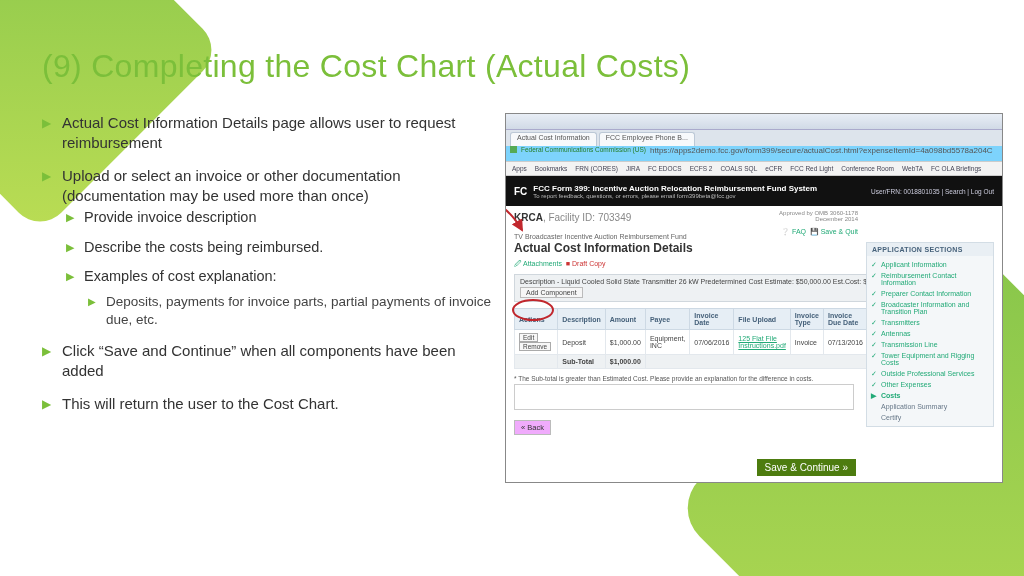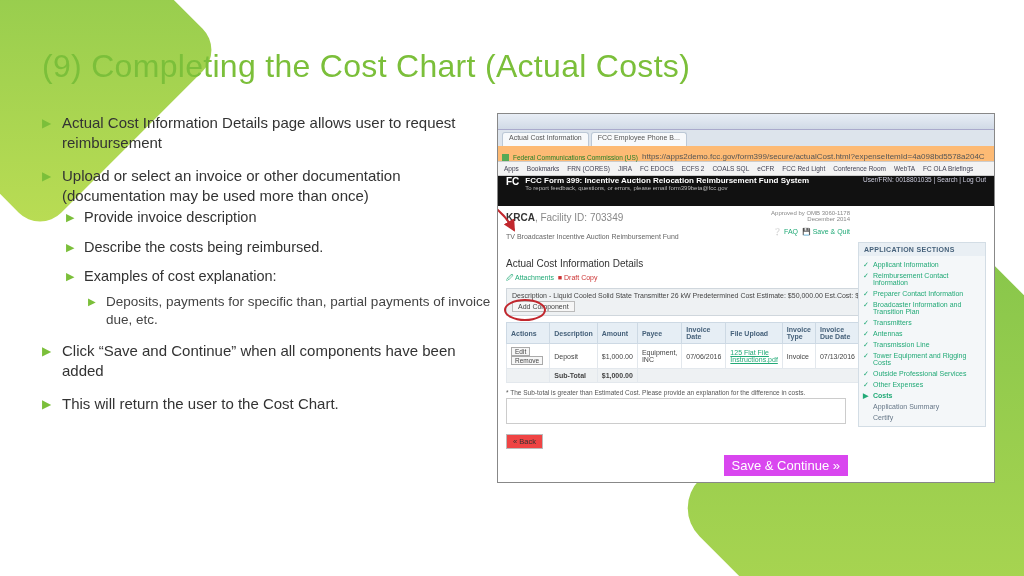--- a/index.html
+++ b/index.html
@@ -5,71 +5,71 @@
 *{box-sizing:border-box;margin:0;padding:0}
 html,body{width:1024px;height:576px;font-family:"Segoe UI",Arial,sans-serif;overflow:hidden;background:#fff}
 .stage{position:relative;width:1024px;height:548px}
 
 
 .leaf-tl{position:absolute;left:-90px;top:-80px;width:260px;height:260px;background:linear-gradient(135deg,#7fc241,#b7db4b);transform:rotate(45deg);border-radius:30px;opacity:.95;z-index:0}
 .leaf-br{position:absolute;right:-130px;bottom:-160px;width:400px;height:400px;background:linear-gradient(135deg,#7fc241,#b7db4b);transform:rotate(45deg);border-radius:40px;opacity:.95;z-index:0}
 
 h1.title{position:relative;z-index:2;color:#7bbf3a;font-weight:400;font-size:32px;padding:48px 0 0 42px;letter-spacing:.3px}
 
-.body{position:relative;z-index:2;display:flex;padding:28px 20px 0 42px;}
+.body{position:relative;z-index:2;display:flex;padding:28px 20px 0 42px;gap:8px}
 .bullets{width:455px;font-size:15px;color:#333;line-height:1.35}
 .bullets ul{list-style:none}
 .b1>li{position:relative;padding-left:20px;margin-bottom:12px}
 .b1>li::before{content:"▶";position:absolute;left:0;top:2px;color:#7bbf3a;font-size:12px}
 .b2{margin-top:2px}
 .b2>li{position:relative;padding-left:22px;margin-bottom:10px;font-size:14.5px}
 .b2>li::before{content:"▶";position:absolute;left:4px;top:2px;color:#7bbf3a;font-size:11px}
 .b3{margin-top:6px}
 .b3>li{position:relative;padding-left:22px;margin-bottom:6px;font-size:13.5px;color:#444}
 .b3>li::before{content:"▶";position:absolute;left:4px;top:2px;color:#7bbf3a;font-size:10px}
 
 
 .shot{width:498px;height:370px;border:1px solid #888;background:#f4f4f4;font-size:8px;color:#333;position:relative;overflow:hidden}
 .win-chrome{height:16px;background:linear-gradient(#e8eef6,#d1dae6);border-bottom:1px solid #aac}
 .tabs{height:16px;background:#dde4ec;display:flex;gap:2px;padding:2px 4px 0}
 .tab{background:#f7f9fb;border:1px solid #bcc8d6;border-bottom:none;border-radius:3px 3px 0 0;padding:1px 6px;font-size:7px;color:#555}
-.url{height:16px;background:#fdba74;border-bottom:1px solid #ccc;display:flex;align-items:flex-end;padding:0 4px;gap:4px}
+.url{height:16px;background:#7dd3fc;border-bottom:1px solid #ccc;display:flex;align-items:flex-start;padding:0 4px;gap:4px}
 .lock{width:7px;height:7px;background:#5a5}
 .url-text{font-size:6.5px;color:#257d25;white-space:nowrap}
 .url-path{color:#555}
 .bm{height:14px;background:#f3f3f3;border-bottom:1px solid #ccc;display:flex;align-items:center;padding:0 6px;gap:8px;font-size:6.5px;color:#445}
 .bm span{white-space:nowrap}
-.fcc-bar{height:30px;background:#111;color:#fff;display:flex;align-items:flex-start;padding:0 8px;gap:6px}
+.fcc-bar{height:30px;background:#111;color:#fff;display:flex;align-items:center;padding:0 8px;gap:6px}
 .fcc-logo{font-weight:700;font-size:10px}
 .fcc-title{font-size:8px;font-weight:600}
 .fcc-sub{font-size:6px;color:#bbb;display:block}
 .fcc-right{margin-left:auto;font-size:6.5px;color:#ccd}
 .page-area{padding:6px 8px;background:#fff;height:calc(100% - 92px);position:relative}
 .krca{font-size:10px;color:#333}
 .krca span{color:#888}
 .approved{position:absolute;right:144px;top:4px;font-size:6px;text-align:right;color:#888}
 .faq{position:absolute;right:144px;top:22px;font-size:7px;color:#2a7}
 .faq .sq{color:#b33}
 .pb{font-size:7px;color:#666;margin-top:10px}
-.pt{font-size:10px;font-weight:400;color:#333;margin-top:18px}
+.pt{font-size:12px;font-weight:700;color:#333;margin-top:1px}
 .attach-row{font-size:7px;color:#2a7;margin-top:4px}
 .attach-row .dc{color:#c33}
 .gray-band{margin-top:4px;background:#eef1f3;border:1px solid #d0d7dd;padding:3px 5px;font-size:7px;color:#444}
 .circle-note{position:absolute;left:6px;top:93px;width:42px;height:22px;border:2px solid #c1272d;border-radius:50%/50%;pointer-events:none}
 .add-comp{display:inline-block;border:1px solid #bbb;background:#f6f6f6;padding:1px 5px;font-size:7px;margin-top:2px}
 .cost-table{margin-top:6px;width:340px;font-size:7px;border-collapse:collapse}
 .cost-table th{background:#e6eef5;color:#46617a;font-weight:600;text-align:left;padding:3px 4px;border:1px solid #cdd9e4}
 .cost-table td{padding:3px 4px;border:1px solid #e3e8ed;color:#444}
 .mini-btn{display:inline-block;border:1px solid #aaa;background:#f7f7f7;padding:0 3px;font-size:6.5px;margin-right:2px}
 .link{color:#2a7;text-decoration:underline}
 .sub-row td{background:#eef1f3;font-weight:600}
 .note{font-size:6.5px;color:#555;margin-top:6px;width:340px}
 .txta{width:340px;height:26px;border:1px solid #ccc;background:#fff;margin-top:2px}
-.back-btn{display:inline-block;border:1px solid #bbb;background:#ef4444;padding:2px 6px;font-size:7.5px;margin-top:10px}
-.save-btn{position:absolute;right:146px;bottom:6px;background:#d946ef;color:#fff;padding:3px 8px;font-size:13px}
+.back-btn{display:inline-block;border:1px solid #bbb;background:#f0abfc;padding:2px 6px;font-size:7.5px;margin-top:10px}
+.save-btn{position:absolute;right:146px;bottom:6px;background:#4d7c0f;color:#fff;padding:3px 8px;font-size:10px}
 
 .app-sec{position:absolute;right:8px;top:36px;width:128px;background:#f4f7f9;border:1px solid #d3dde5;font-size:7px}
 .app-sec .hd{background:#e9eff4;padding:3px 5px;font-weight:700;color:#46617a;letter-spacing:.3px}
 .app-sec ul{list-style:none;padding:3px 0}
 .app-sec li{padding:2px 5px 2px 14px;position:relative;color:#2a7}
 .app-sec li::before{content:"✓";position:absolute;left:4px;top:2px;color:#2a7;font-size:7px}
 .app-sec li.cur{color:#2a7;font-weight:700}
 .app-sec li.cur::before{content:"▶";color:#2a7}
 .app-sec li.plain::before{content:""}
 .app-sec li.plain{color:#678}
@@ -91,21 +91,21 @@
       <ul class="b1">
         <li>Actual Cost Information Details page allows user to request reimbursement</li>
         <li>
           <span>Upload or select an invoice or other documentation (documentation may be used more than once)</span>
           <ul class="b2">
             <li>Provide invoice description</li>
             <li>Describe the costs being reimbursed.</li>
             <li>
               <span>Examples of cost explanation:</span>
               <ul class="b3">
-                <li>Deposits, payments for specific than, partial payments of invoice due, etc.</li>
+                <li>Deposits, payments for invoice parts, partial payments of invoice due, etc.</li>
               </ul>
             </li>
           </ul>
         </li>
         <li>Click “Save and Continue” when all components have been added</li>
         <li>This will return the user to the Cost Chart.</li>
       </ul>
     </div>
 
     <div class="shot">

